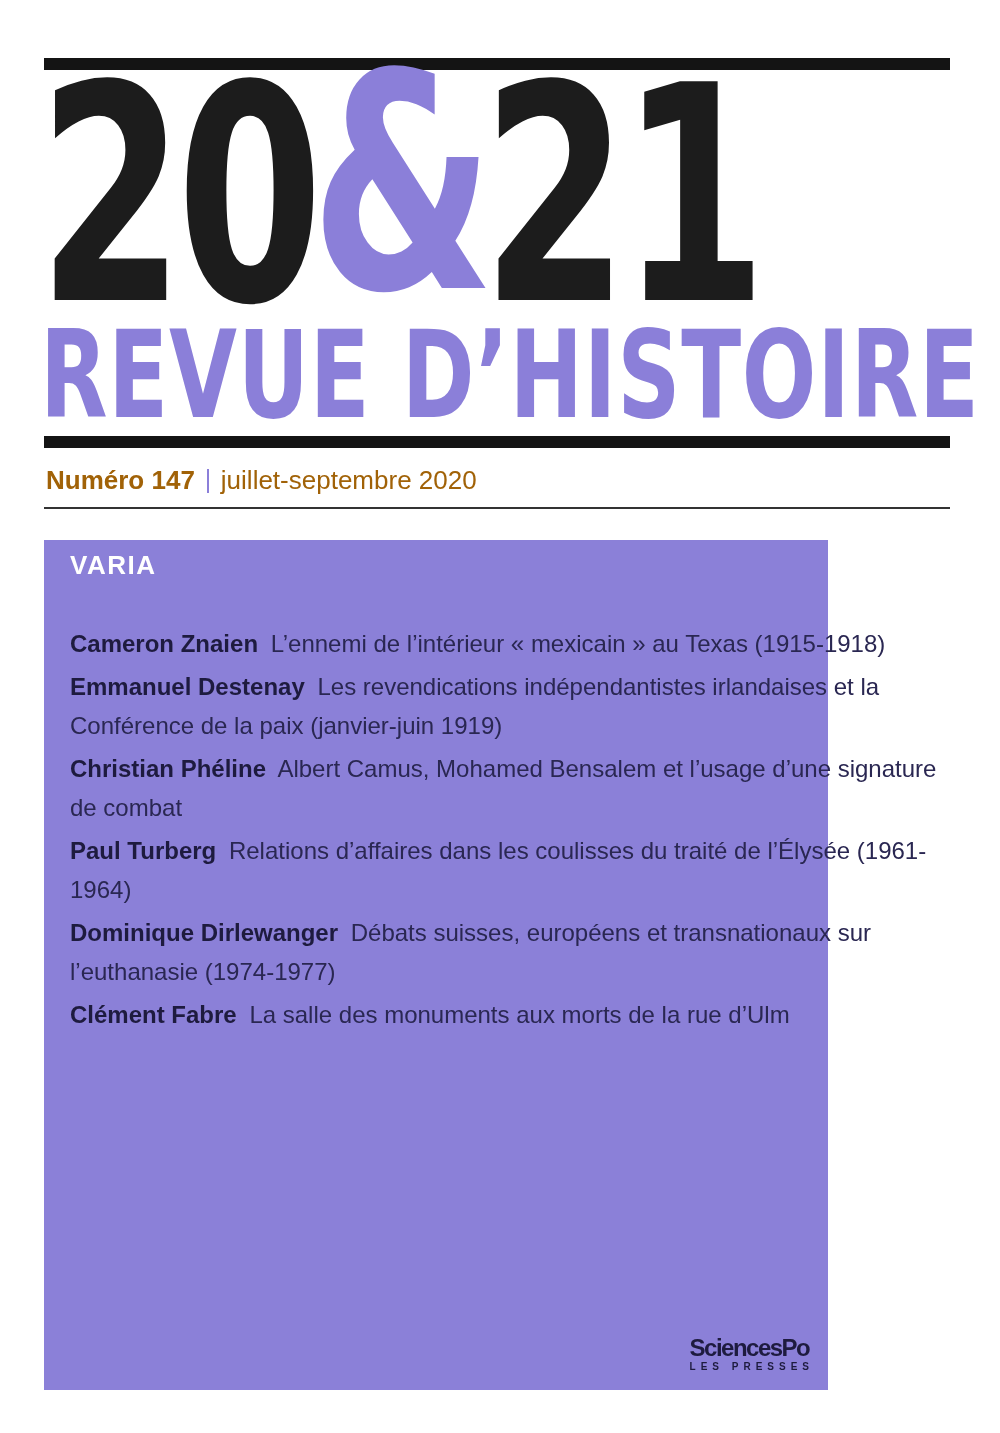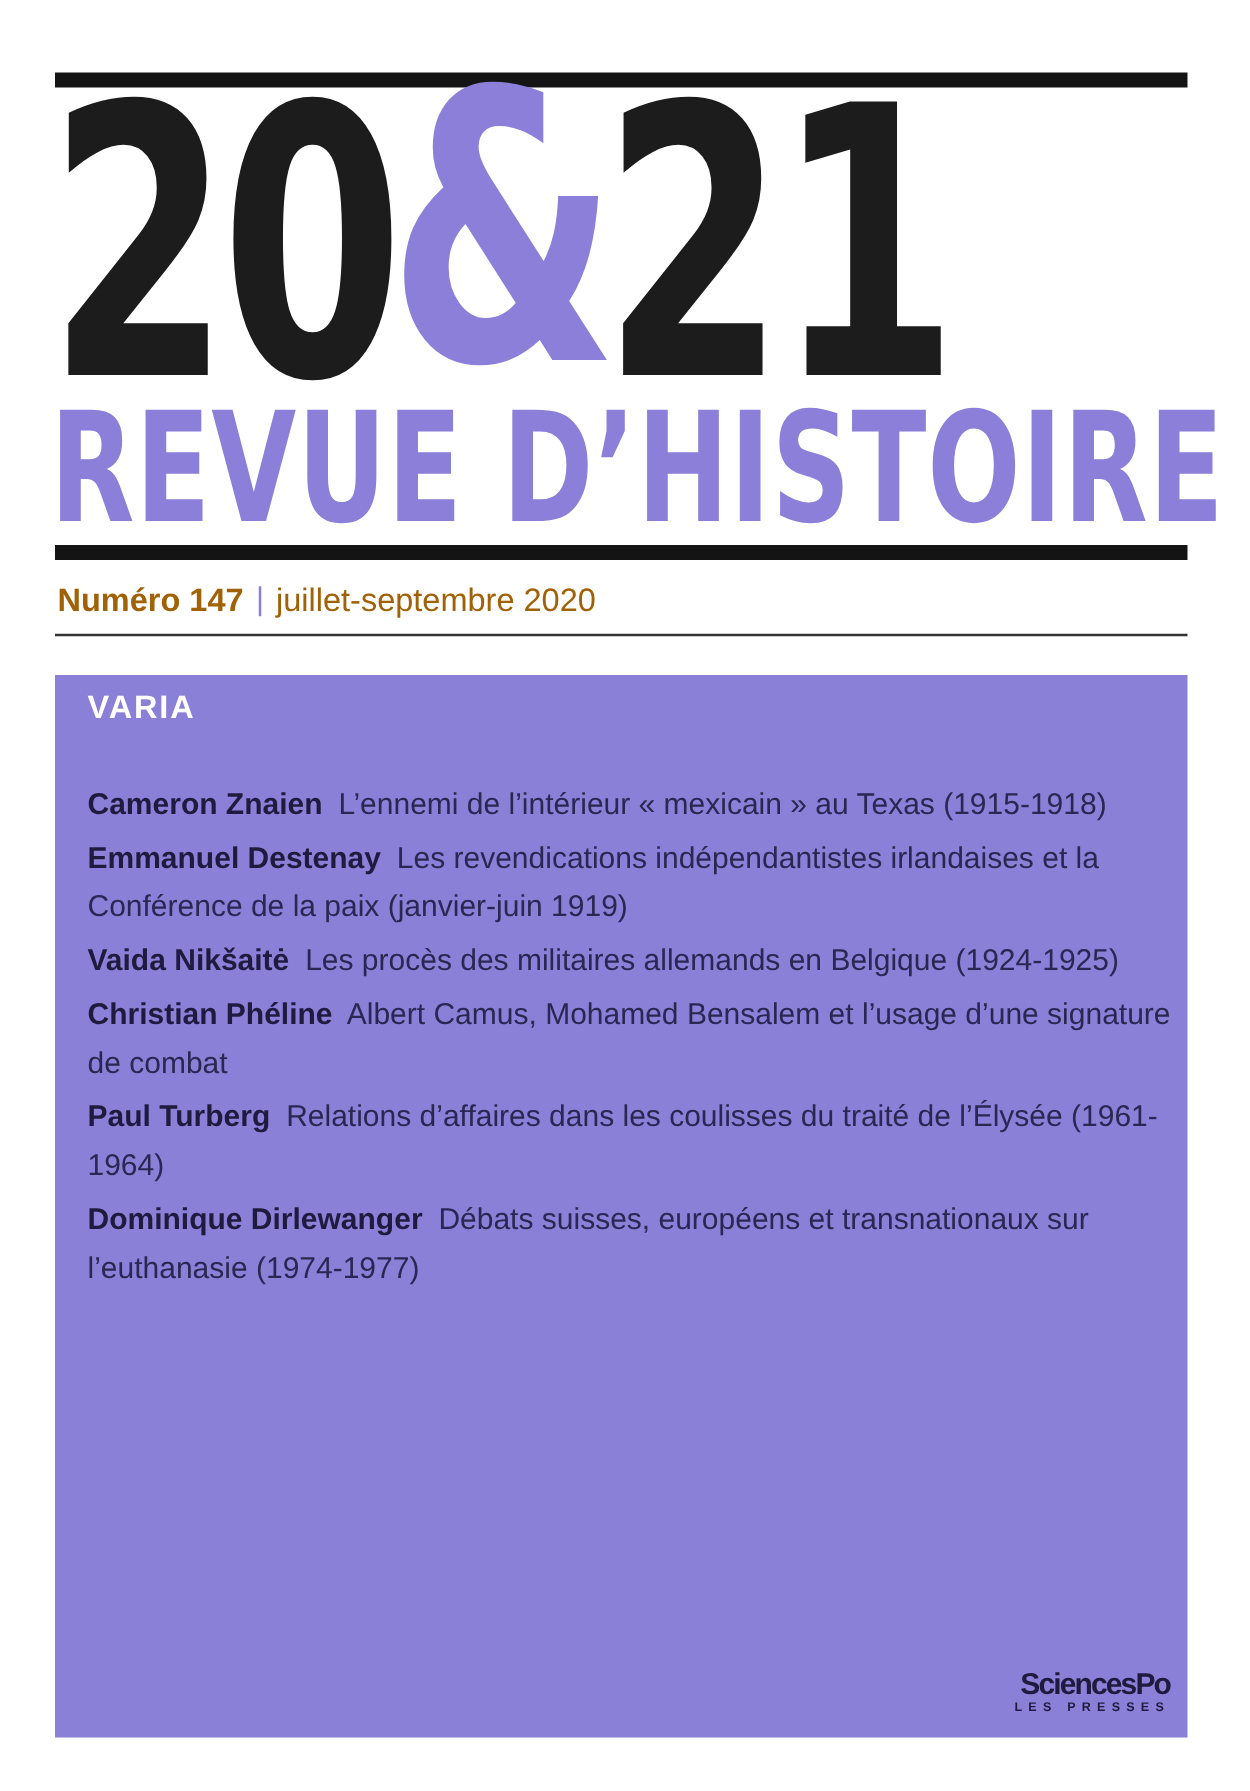--- a/index.html
+++ b/index.html
@@ -88,21 +88,21 @@
       left: 44px;
       top: 507px;
       width: 906px;
       height: 2px;
       background: #333;
     }
     .panel {
       position: absolute;
       left: 44px;
       top: 540px;
-      width: 906px;
+      width: 784px;
       height: 850px;
       background: #8b80d8;
     }
     .panel-title {
       position: absolute;
       left: 26px;
       top: 10px;
       font-size: 26px;
       font-weight: bold;
       letter-spacing: 1.5px;
@@ -125,21 +125,21 @@
     }
     .article .author {
       font-weight: bold;
       color: #1e1b3f;
       margin-right: 6px;
     }
     .publisher {
       position: absolute;
       right: 14px;
       bottom: 16px;
-      text-align: right;
+      text-align: left;
       color: #1e1b3f;
     }
     .publisher .pub-name {
       display: block;
       font-size: 24px;
       font-weight: bold;
       letter-spacing: -1.5px;
       line-height: 24px;
     }
     .publisher .pub-sub {
@@ -175,34 +175,34 @@
   <ul class="articles">
     <li class="article">
       <span class="author">Cameron Znaien</span>
       <span class="title">L’ennemi de l’intérieur « mexicain » au Texas (1915-1918)</span>
     </li>
     <li class="article">
       <span class="author">Emmanuel Destenay</span>
       <span class="title">Les revendications indépendantistes irlandaises et la Conférence de la paix (janvier-juin 1919)</span>
     </li>
     <li class="article">
-      <span class="author">Vaida Nikšaitė</span>
-      <span class="title">Les procès des militaires allemands en Belgique (1924-1925)</span>
-    </li>
-    <li class="article">
       <span class="author">Christian Phéline</span>
       <span class="title">Albert Camus, Mohamed Bensalem et l’usage d’une signature de combat</span>
     </li>
     <li class="article">
       <span class="author">Paul Turberg</span>
       <span class="title">Relations d’affaires dans les coulisses du traité de l’Élysée (1961-1964)</span>
     </li>
     <li class="article">
       <span class="author">Dominique Dirlewanger</span>
       <span class="title">Débats suisses, européens et transnationaux sur l’euthanasie (1974-1977)</span>
+    </li>
+    <li class="article">
+      <span class="author">Clément Fabre</span>
+      <span class="title">La salle des monuments aux morts de la rue d’Ulm</span>
     </li>
   </ul>
 
   <div class="publisher">
     <span class="pub-name">SciencesPo</span>
     <span class="pub-sub">LES PRESSES</span>
   </div>
 </div>
 
 </body></html>

